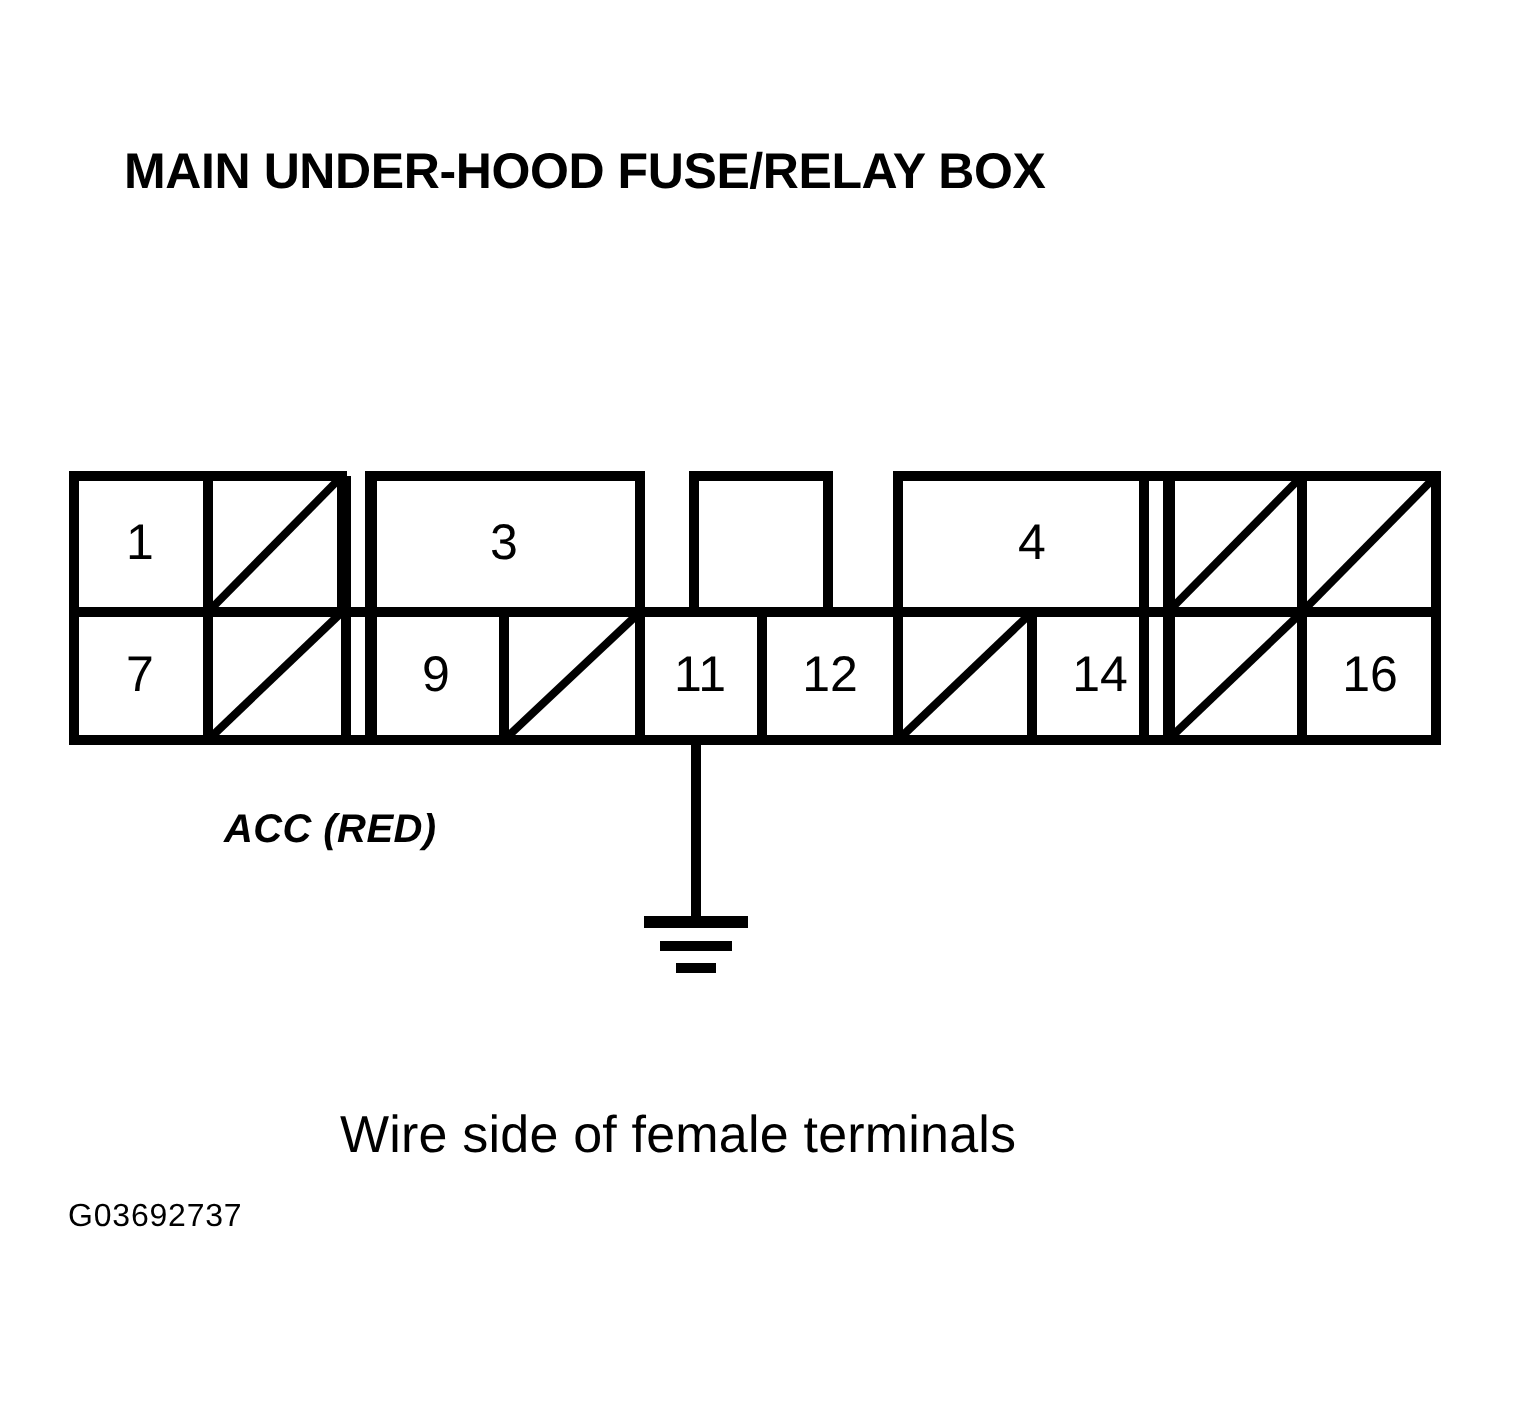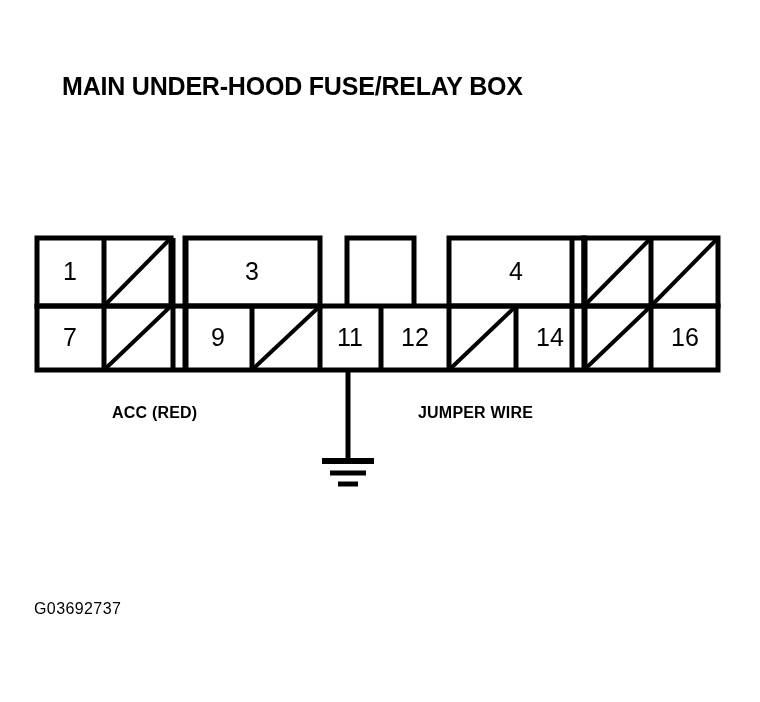--- a/index.html
+++ b/index.html
@@ -51,24 +51,25 @@
     font-family: "Liberation Sans", sans-serif;
     font-size: 25px;
     fill: #000000;
     text-anchor: middle;
     dominant-baseline: middle;
   }
 
   
   .wire-label {
     position: absolute;
-    font-size: 16px;
+    font-size: 20px;
     font-weight: bold;
     letter-spacing: 0.2px;
     white-space: nowrap;
+    font-style: italic;
   }
   #acc-label   { left: 112px; top: 404px; }
   #jumper-label{ left: 418px; top: 404px; }
 
   
   #caption {
     position: absolute;
     left: 170px;
     top: 552px;
     font-size: 26px;
@@ -164,18 +165,18 @@
 
     <g>
       <line x1="348" y1="370" x2="348" y2="460" stroke="#000" stroke-width="5"></line>
       <line x1="322" y1="461" x2="374" y2="461" stroke="#000" stroke-width="6"></line>
       <line x1="330" y1="473" x2="366" y2="473" stroke="#000" stroke-width="5"></line>
       <line x1="338" y1="484" x2="358" y2="484" stroke="#000" stroke-width="5"></line>
     </g>
   </svg>
 
   <div class="wire-label" id="acc-label">ACC (RED)</div>
-  <div class="wire-label" id="jumper-label">JUMPER WIRE</div>
 
+  <div id="caption">Wire side of female terminals</div>
 
   <div id="figure-code">G03692737</div>
 
 </div>
 
 </body></html>

